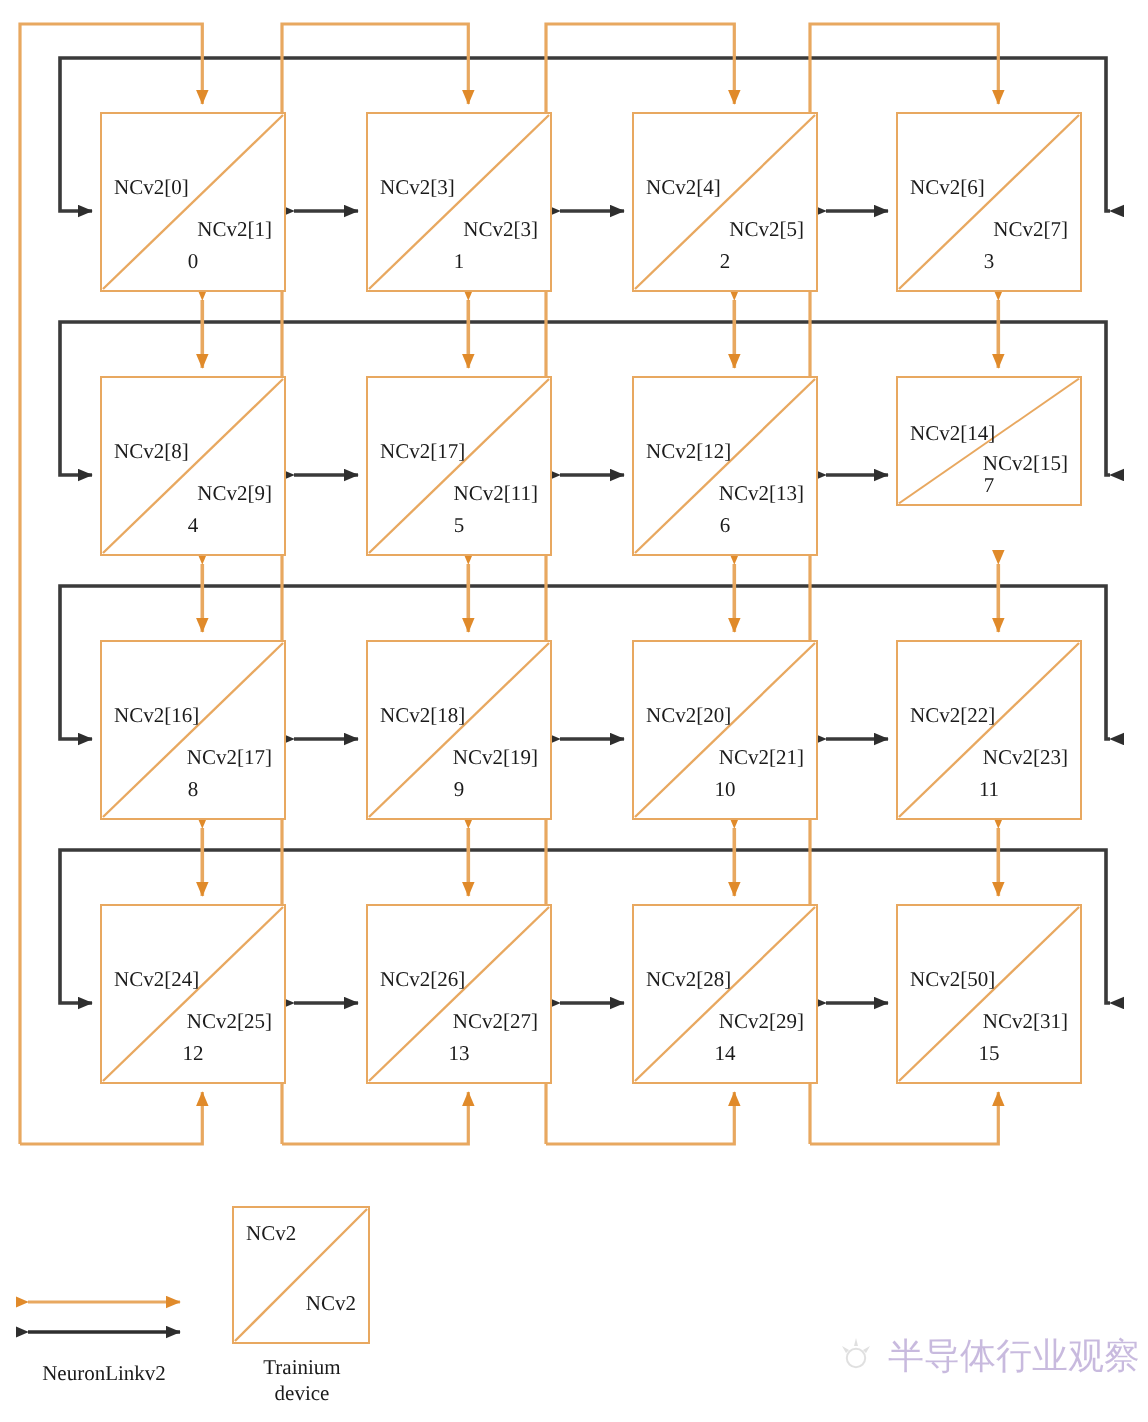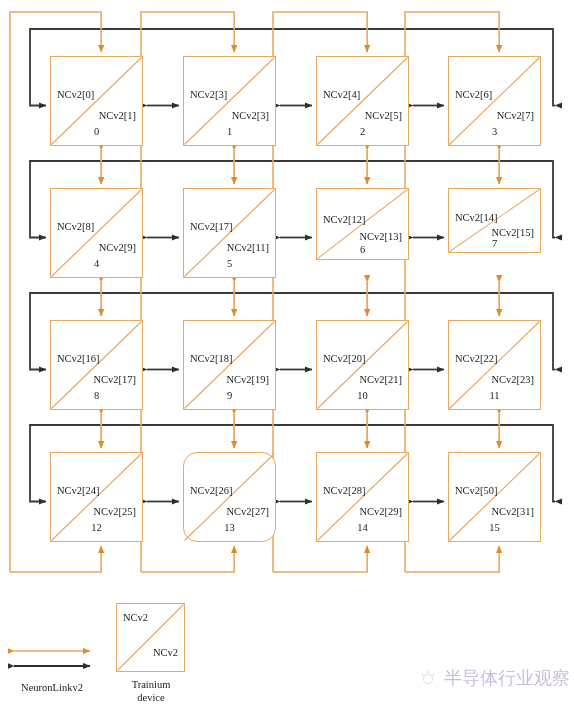--- a/index.html
+++ b/index.html
@@ -116,21 +116,21 @@
      <span class="lbl lbl-id">4</span>
       </div>
       <div class="node" style="left: 183px; top: 188px; width: 93px; height: 90px;">
         <svg class="diag" viewBox="0 0 93 90" preserveAspectRatio="none">
        <line x1="0.5" y1="89.5" x2="92.5" y2="0.5" stroke="#E8A860" stroke-width="1.2"></line>
      </svg>
      <span class="lbl lbl-top">NCv2[17]</span>
      <span class="lbl lbl-bot">NCv2[11]</span>
      <span class="lbl lbl-id">5</span>
       </div>
-      <div class="node" style="left: 316px; top: 188px; width: 93px; height: 72px;">
+      <div class="node" style="left: 316px; top: 188px; width: 93px; height: 90px;">
         <svg class="diag" viewBox="0 0 93 90" preserveAspectRatio="none">
        <line x1="0.5" y1="89.5" x2="92.5" y2="0.5" stroke="#E8A860" stroke-width="1.2"></line>
      </svg>
      <span class="lbl lbl-top">NCv2[12]</span>
      <span class="lbl lbl-bot">NCv2[13]</span>
      <span class="lbl lbl-id">6</span>
       </div>
       <div class="node" style="left: 448px; top: 188px; width: 93px; height: 65px;">
         <svg class="diag" viewBox="0 0 93 90" preserveAspectRatio="none">
        <line x1="0.5" y1="89.5" x2="92.5" y2="0.5" stroke="#E8A860" stroke-width="1.2"></line>
@@ -172,21 +172,21 @@
      <span class="lbl lbl-id">11</span>
       </div>
       <div class="node" style="left: 50px; top: 452px; width: 93px; height: 90px;">
         <svg class="diag" viewBox="0 0 93 90" preserveAspectRatio="none">
        <line x1="0.5" y1="89.5" x2="92.5" y2="0.5" stroke="#E8A860" stroke-width="1.2"></line>
      </svg>
      <span class="lbl lbl-top">NCv2[24]</span>
      <span class="lbl lbl-bot">NCv2[25]</span>
      <span class="lbl lbl-id">12</span>
       </div>
-      <div class="node" style="left: 183px; top: 452px; width: 93px; height: 90px; border-radius: 14px;">
+      <div class="node" style="left: 183px; top: 452px; width: 93px; height: 90px;">
         <svg class="diag" viewBox="0 0 93 90" preserveAspectRatio="none">
        <line x1="0.5" y1="89.5" x2="92.5" y2="0.5" stroke="#E8A860" stroke-width="1.2"></line>
      </svg>
      <span class="lbl lbl-top">NCv2[26]</span>
      <span class="lbl lbl-bot">NCv2[27]</span>
      <span class="lbl lbl-id">13</span>
       </div>
       <div class="node" style="left: 316px; top: 452px; width: 93px; height: 90px;">
         <svg class="diag" viewBox="0 0 93 90" preserveAspectRatio="none">
        <line x1="0.5" y1="89.5" x2="92.5" y2="0.5" stroke="#E8A860" stroke-width="1.2"></line>

